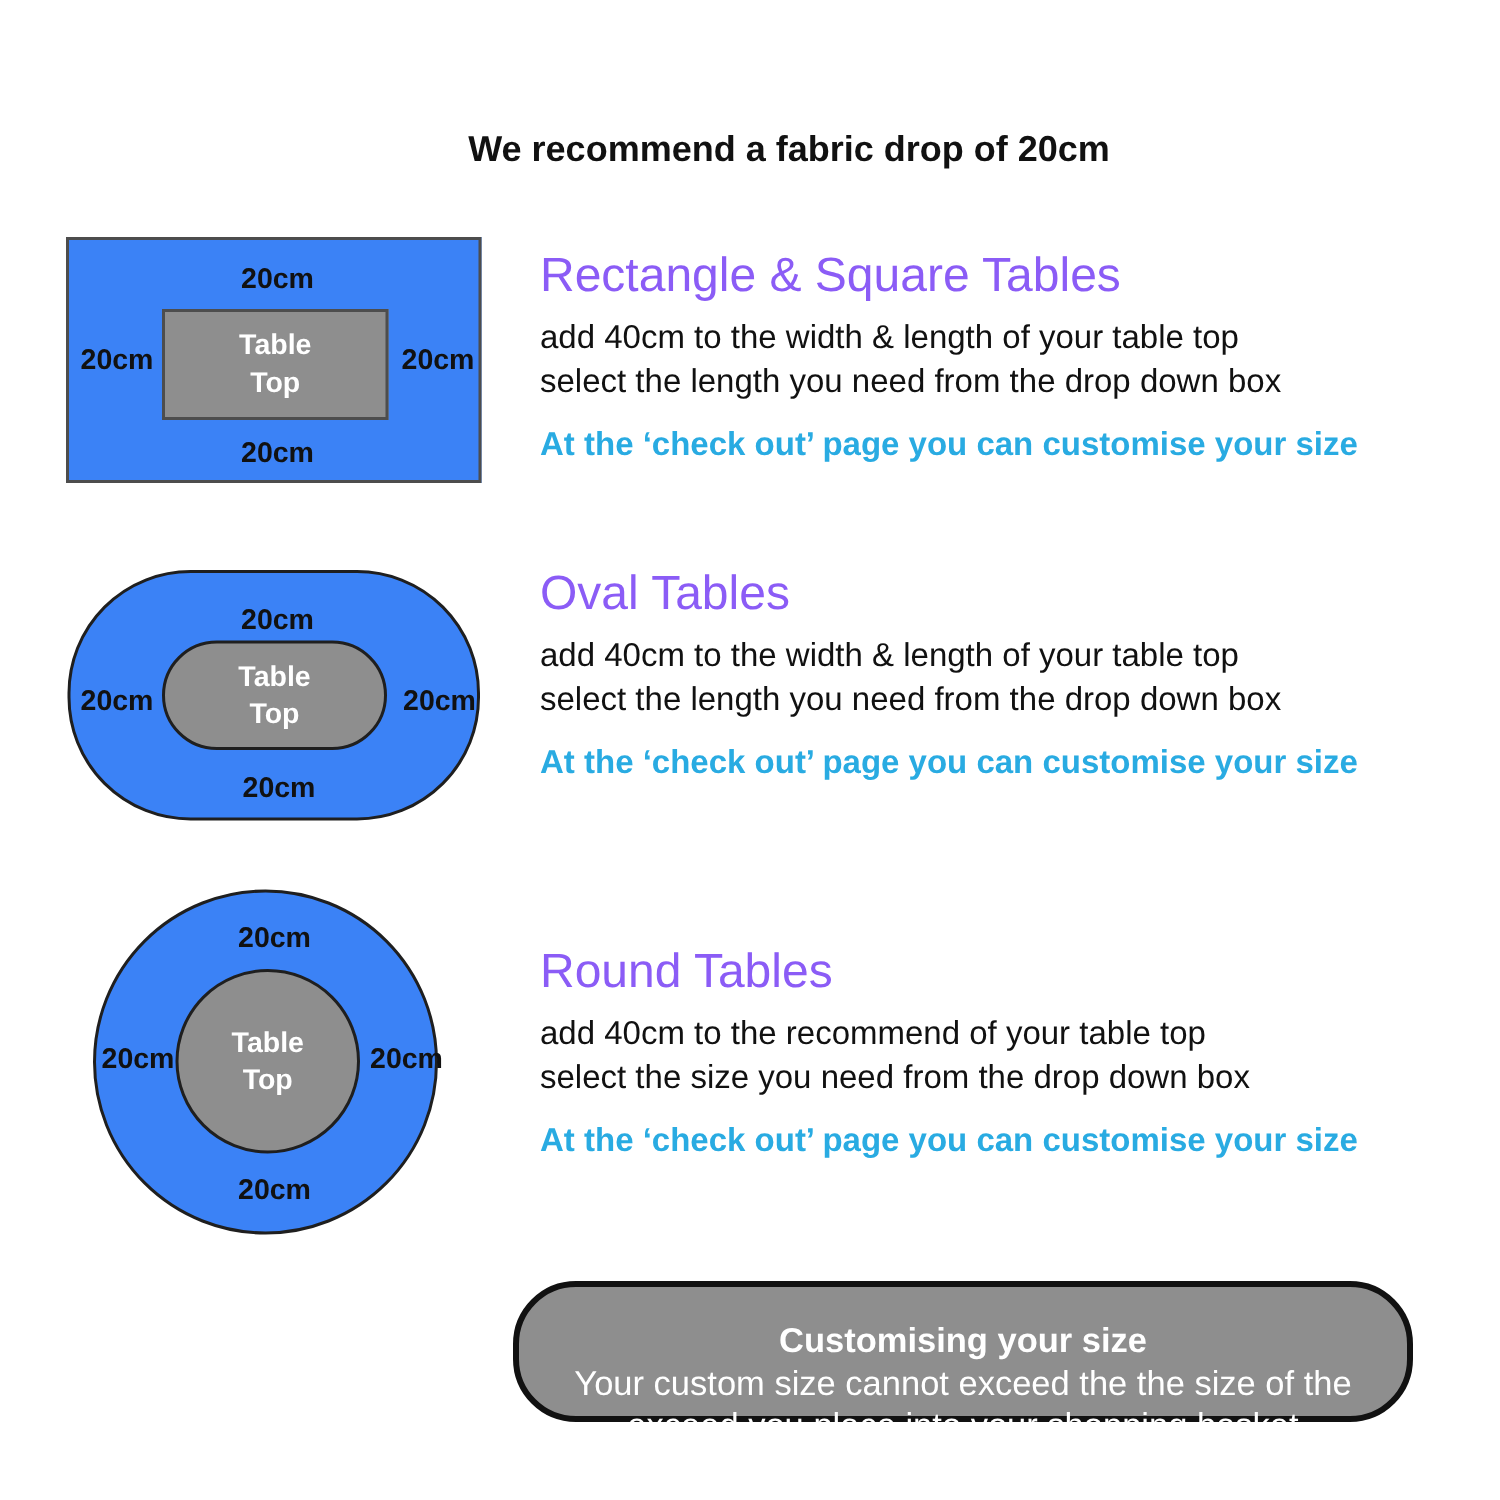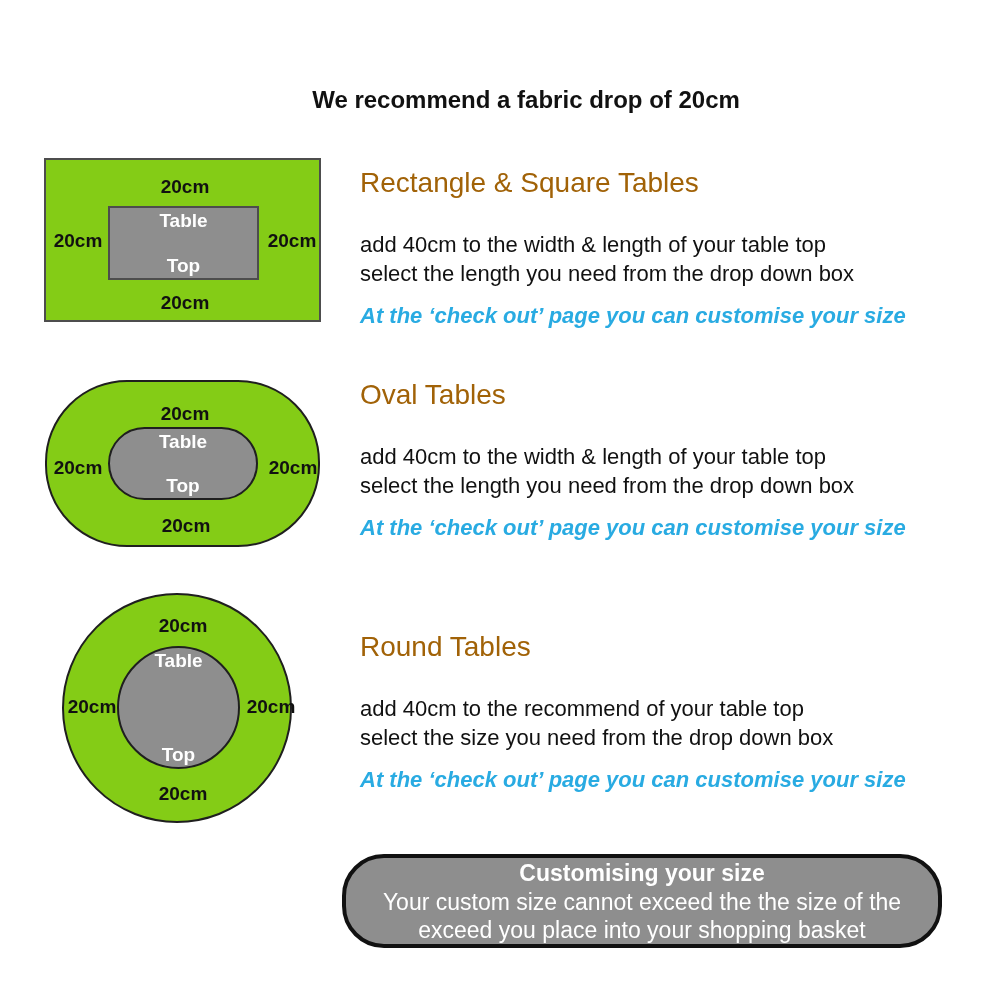--- a/index.html
+++ b/index.html
@@ -32,29 +32,29 @@
     text-align: center;
     font-size: 24px;
     font-weight: bold;
     color: #111111;
     margin-left: 26px;
   }
 
   
   .diagram {
     position: absolute;
-    background: #84cc16;
+    background: #3b82f6;
   }
   .diagram .tabletop {
     position: absolute;
     background: #8e8e8e;
     display: flex;
     flex-direction: column;
     align-items: center;
-    justify-content: space-between;
+    justify-content: center;
     color: #ffffff;
     font-weight: bold;
     font-size: 19px;
     line-height: 25px;
     text-align: center;
   }
   .drop-label {
     position: absolute;
     transform: translate(-50%, -50%);
     font-size: 19px;
@@ -103,51 +103,50 @@
   
   .text-section {
     position: absolute;
     left: 360px;
     width: 610px;
   }
   .section-1 { top: 166px; }
   .section-2 { top: 378px; }
   .section-3 { top: 630px; }
   .section-heading {
-    font-size: 28px;
+    font-size: 32px;
     font-weight: normal;
     line-height: 34px;
-    color: #a16207;
+    color: #8b5cf6;
   }
   .section-body {
-    margin-top: 30px;
+    margin-top: 10px;
     font-size: 22px;
     line-height: 29px;
     color: #111111;
   }
   .section-note {
     margin-top: 14px;
     font-size: 22px;
     line-height: 28px;
     font-weight: bold;
-    font-style: italic;
     color: #29abe2;
   }
 
   
   .footer-box {
     position: absolute;
     left: 342px; top: 854px;
     width: 600px; height: 94px;
     background: #8e8e8e;
     border: 4px solid #111111;
     border-radius: 42px;
     color: #ffffff;
     text-align: center;
-    padding-top: 0;
+    padding-top: 20px;
   }
   .footer-title {
     font-size: 23px;
     font-weight: bold;
     line-height: 30px;
   }
   .footer-line {
     font-size: 23px;
     line-height: 28px;
   }

